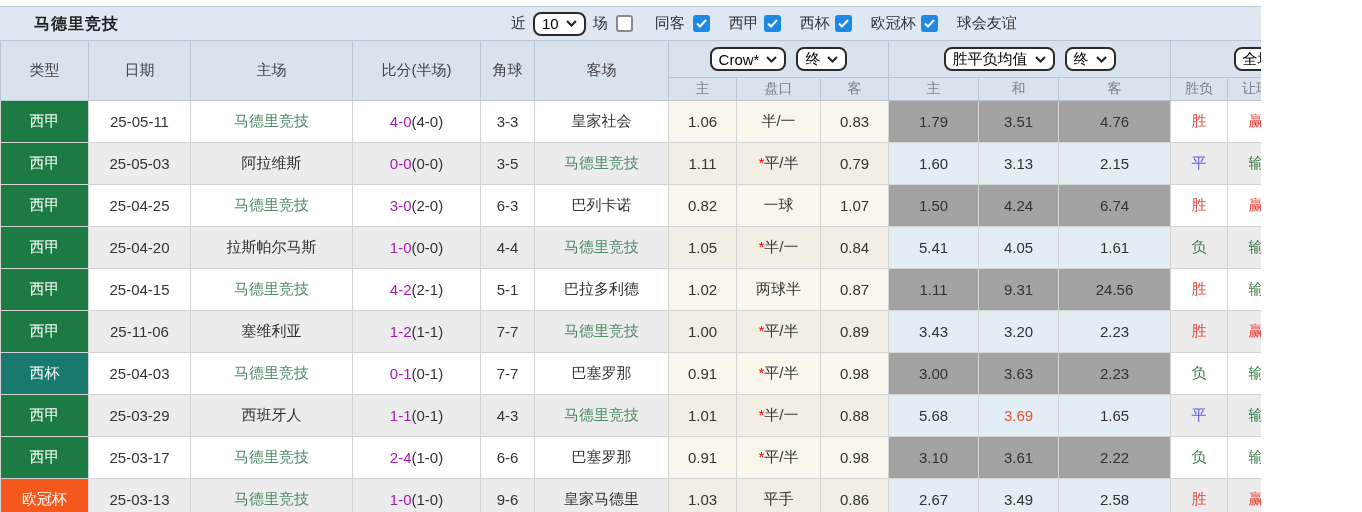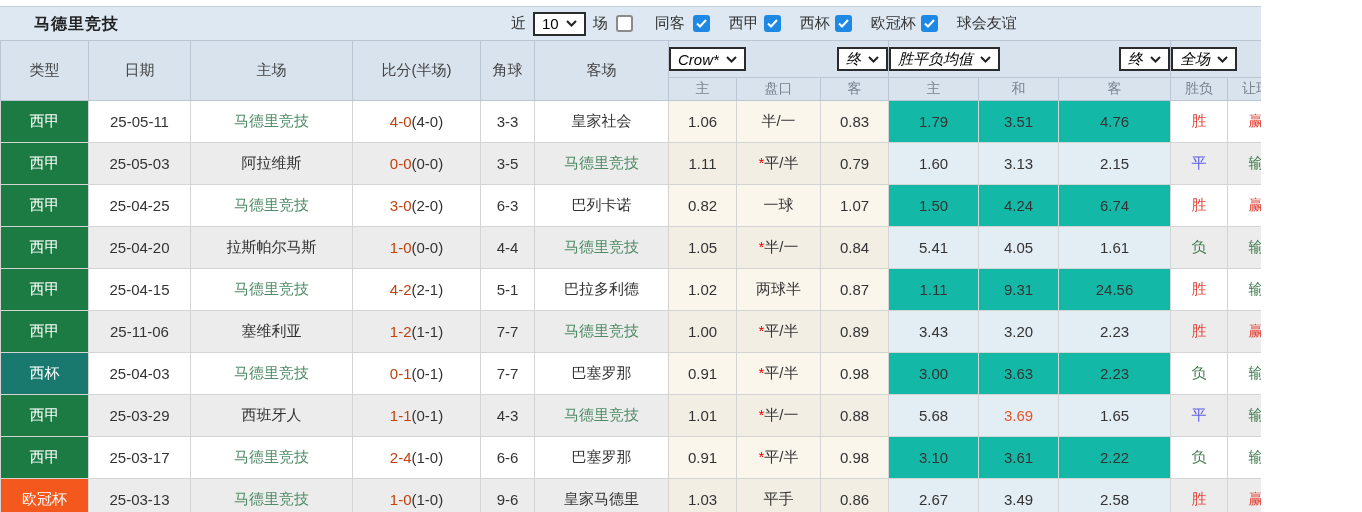--- a/index.html
+++ b/index.html
@@ -11,56 +11,56 @@
   
   .top-strip { height:6px; background:#ffffff; }
   .topbar { height:34px; background:#dde8f2; border-top:1px solid #c3cdd9;
             position:relative; }
   .team-title { position:absolute; left:34px; top:50%; transform:translateY(-50%);
                 font-weight:bold; font-size:16px; color:#222; letter-spacing:1px; }
   .controls { position:absolute; left:508px; top:50%; transform:translateY(-50%);
               display:flex; align-items:center; font-size:15px; color:#333; }
   .controls .lbl { margin:0 3px; white-space:nowrap; }
   .sel { display:inline-flex; align-items:center; justify-content:center;
-         background:#fff; border:2px solid #2b2b2b; border-radius:0;
+         background:#fff; border:2px solid #2b2b2b; border-radius:8px;
          height:24px; padding:0 7px; gap:7px; font-size:15px; color:#000;
          cursor:default; white-space:nowrap; }
   .sel svg { flex:0 0 auto; }
   .cb { width:17px; height:17px; border-radius:3px; display:inline-flex;
         align-items:center; justify-content:center; flex:0 0 auto; }
   .cb.unchecked { background:#fff; border:2px solid #8a8a8a; }
   .cb.checked { background:#1e88e5; border:2px solid #1e88e5; }
   .filter-item { display:inline-flex; align-items:center; gap:19px; margin-left:5px; }
 
   
   table { width:1362px; border-collapse:collapse; table-layout:fixed; }
   thead th { background:#d9e3ee; border:1px solid #bac6d4; font-weight:normal;
              color:#444; padding:0; }
   tr.hrow1 th { height:37px; font-size:15px; }
   tr.hrow2 th { height:23px; font-size:14px; color:#79828e; }
   th.group { vertical-align:middle; }
-  .group-inner { display:flex; align-items:center; justify-content:space-between; gap:10px;font-style:italic; }
+  .group-inner { display:flex; align-items:center; justify-content:center; gap:10px; }
 
   tbody td { border:1px solid #d4d4d4; height:41px; padding:0; text-align:center;
              vertical-align:middle; font-size:15px; color:#333; background:#fff; }
   tr.even td { background:#ececec; }
   td.cream { background:#fbf6ec; }
   tr.even td.cream { background:#f3eee4; }
-  td.blue { background:#14b8a6; }
+  td.blue { background:#a3a3a3; }
   tr.even td.blue { background:#e3edf4; }
 
   td.type-cell { padding:0; }
   .badge { width:100%; height:41px; display:flex; align-items:center;
            justify-content:center; color:#fff; font-size:15px; }
   .badge-liga { background:#1b7b43; }
   .badge-copa { background:#19796f; }
   .badge-ucl  { background:#f4581c; }
 
   .team { color:#4f8c66; }
-  .score-main { color:#c2410c; }
+  .score-main { color:#a21caf; }
   .score-half { color:#333;margin-top:48px; }
   .star { color:#e60000; }
   .c-red { color:#e2483d; }
   .c-blue { color:#5c5ce6; }
   .c-green { color:#3d7c4b; }
   .c-orange { color:#e8532a; }
 </style>
 </head>
 <body>
 

